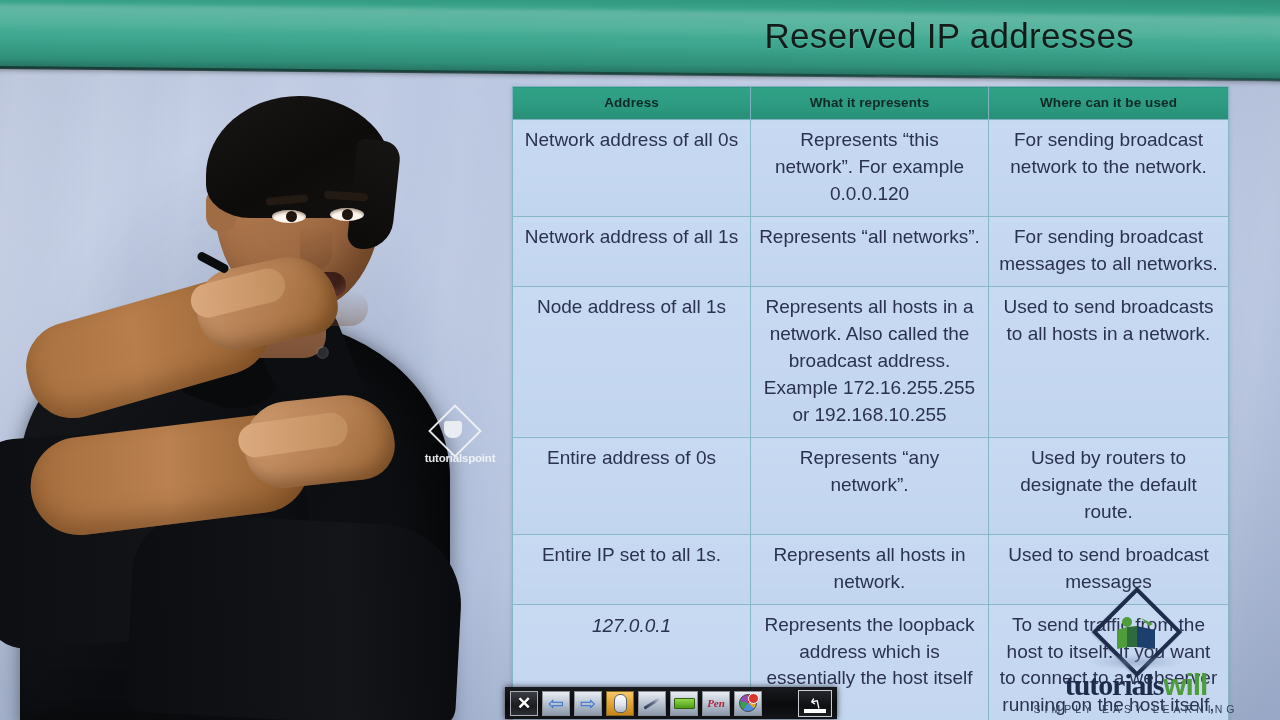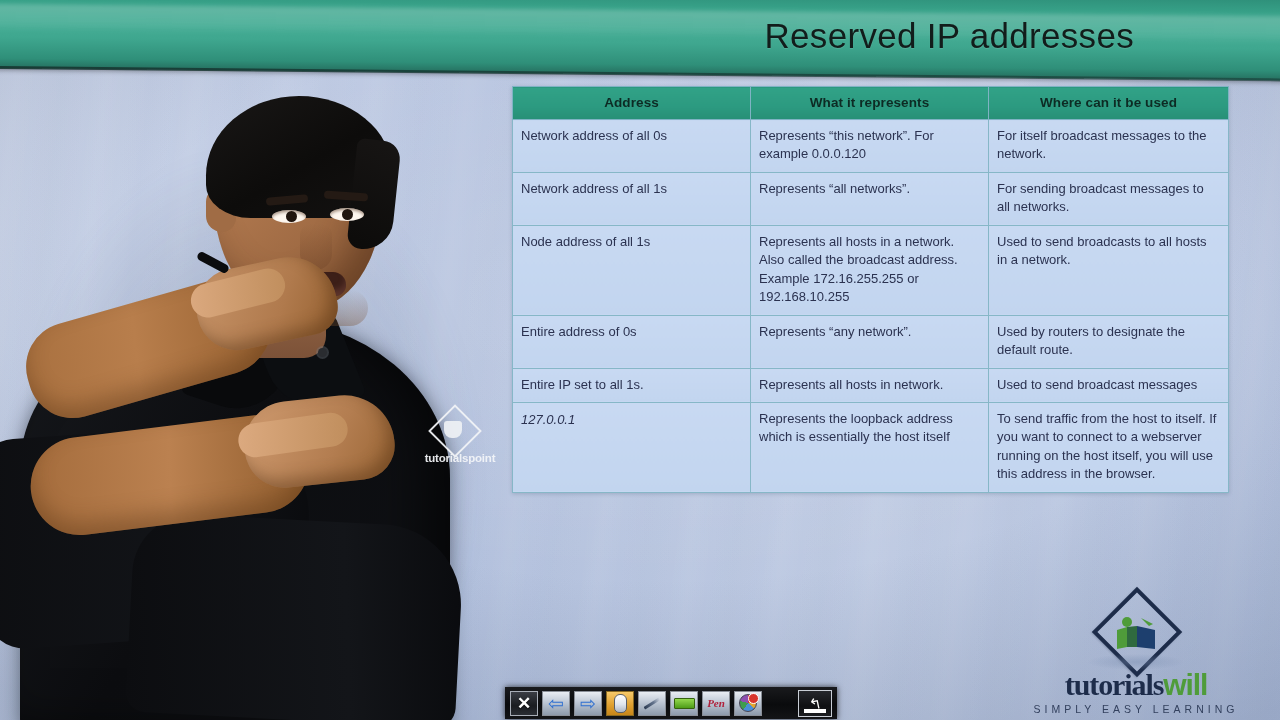--- a/index.html
+++ b/index.html
@@ -105,22 +105,23 @@
     font-size: 13.5px;
     font-weight: bold;
     padding: 8px 4px 9px 4px;
     text-align: center;
     border: 1px solid #7fb3c4;
     letter-spacing: 0.1px;
   }
   .tbl td {
     background: linear-gradient(to bottom, #c8d9f2 0%, #c2d5ef 100%);
     color: #2b3250;
-    font-size: 13px;
+    font-size: 19px;
     line-height: 1.42;
+    text-align: center;
     vertical-align: top;
     padding: 7px 8px 8px 8px;
     border: 1px solid #86b7c7;
   }
   .tbl td.c0 { vertical-align: top; }
   .tbl tr.r6 td.c0 { padding-top: 8px; font-style: italic; }
 
   
   col.w0 { width: 238px; }
   col.w1 { width: 238px; }
@@ -571,21 +572,21 @@
       <tr>
         <th>Address</th>
         <th>What it represents</th>
         <th>Where can it be used</th>
       </tr>
     </thead>
     <tbody>
       <tr class="r0">
         <td class="c0">Network address of all 0s</td>
         <td class="c1">Represents “this network”. For example 0.0.0.120</td>
-        <td class="c2">For itself broadcast messages to the network.</td>
+        <td class="c2">For sending broadcast network to the network.</td>
       </tr>
       <tr class="r1">
         <td class="c0">Network address of all 1s</td>
         <td class="c1">Represents “all networks”.</td>
         <td class="c2">For sending broadcast messages to all networks.</td>
       </tr>
       <tr class="r3">
         <td class="c0">Node address of all 1s</td>
         <td class="c1">Represents all hosts in a network. Also called the broadcast address. Example 172.16.255.255 or 192.168.10.255</td>
         <td class="c2">Used to send broadcasts to all hosts in a network.</td>

